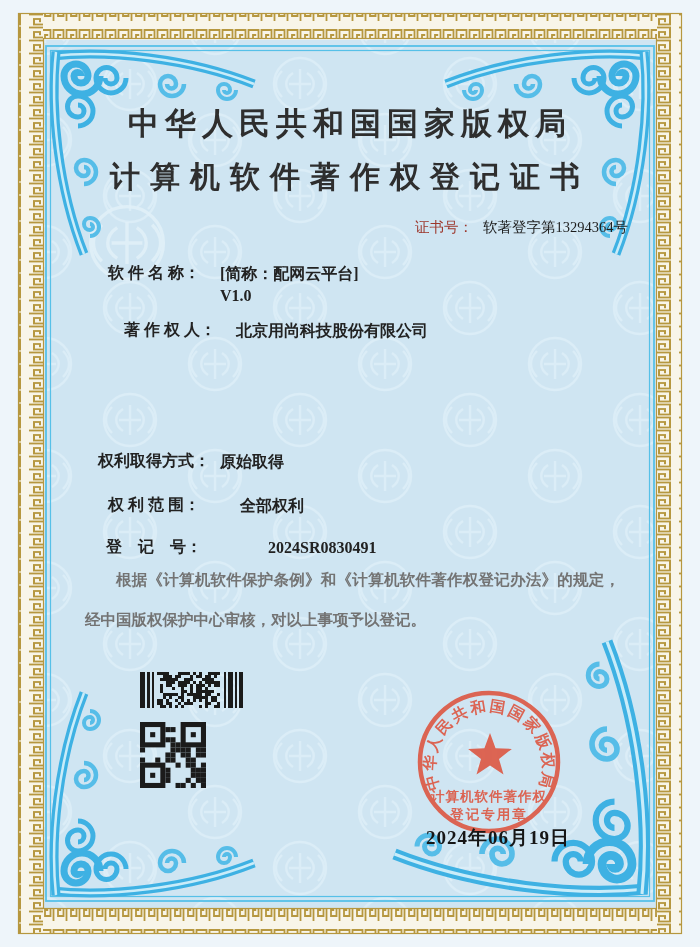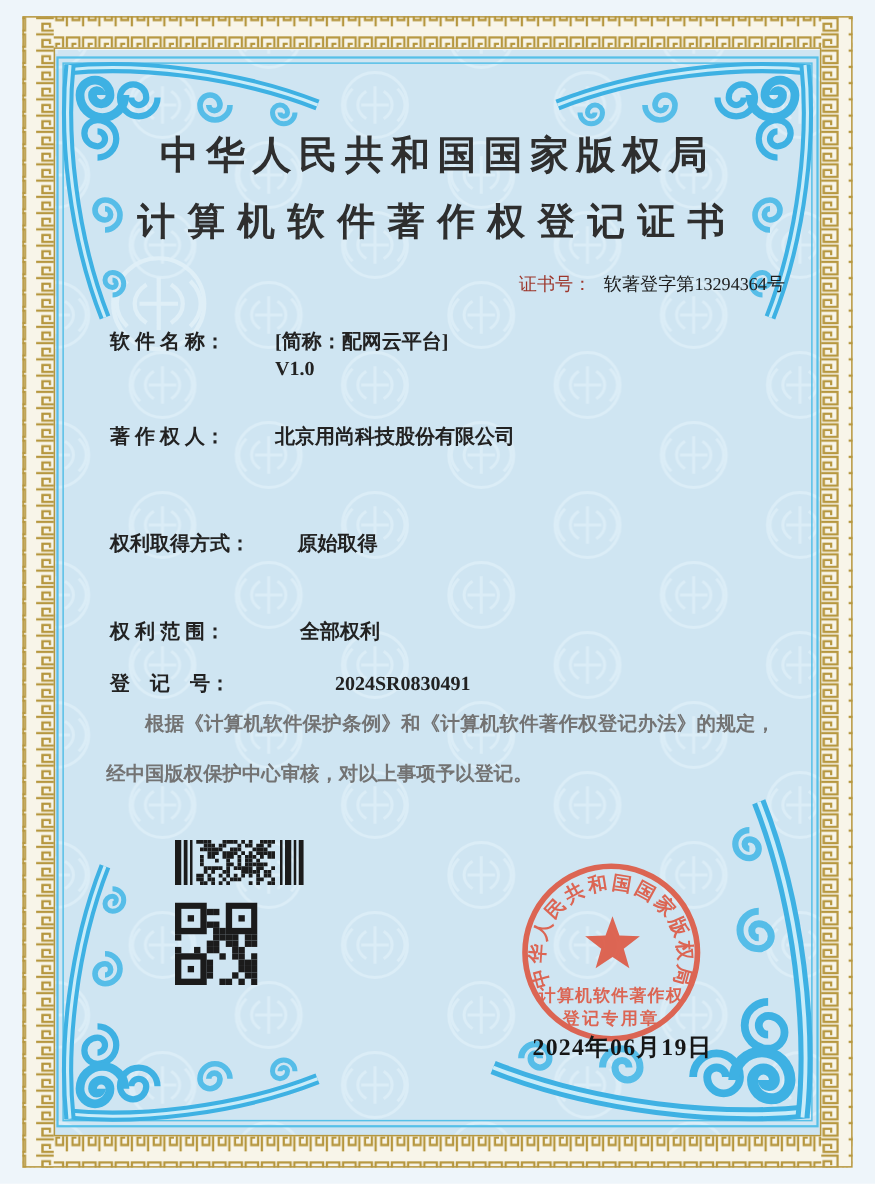--- a/index.html
+++ b/index.html
@@ -23,25 +23,25 @@
     position:absolute;top:218px;right:72px;
     font-size:14.5px;font-weight:400;white-space:nowrap;
   }
   .certno .lbl{color:#9c362b;margin-right:10px;}
   .certno .val{color:#1d1d1d;}
 
   .field{
     position:absolute;left:88px;display:flex;align-items:flex-start;
     font-size:16px;font-weight:700;color:#222;
   }
-  .field .flabel{width:132px;flex:0 0 132px;white-space:nowrap;}
+  .field .flabel{width:132px;flex:0 0 132px;white-space:nowrap;text-align:center;}
   .field .fvalue{line-height:21.5px;}
   .row1{top:263px;}
-  .row2{top:339px;}
-  .row3{top:425px;gap:18px;}
+  .row2{top:320px;margin-left:16px;}
+  .row3{top:451px;}
   .row4{top:495px;gap:20px;}
   .row5{top:537px;gap:48px;}
 
   .statement{
     position:absolute;left:85px;top:560px;width:535px;
     font-size:15.5px;font-weight:600;color:#737373;
     line-height:40px;text-indent:2em;text-align:justify;
   }
 
   .barcode{position:absolute;left:140px;top:672px;}

